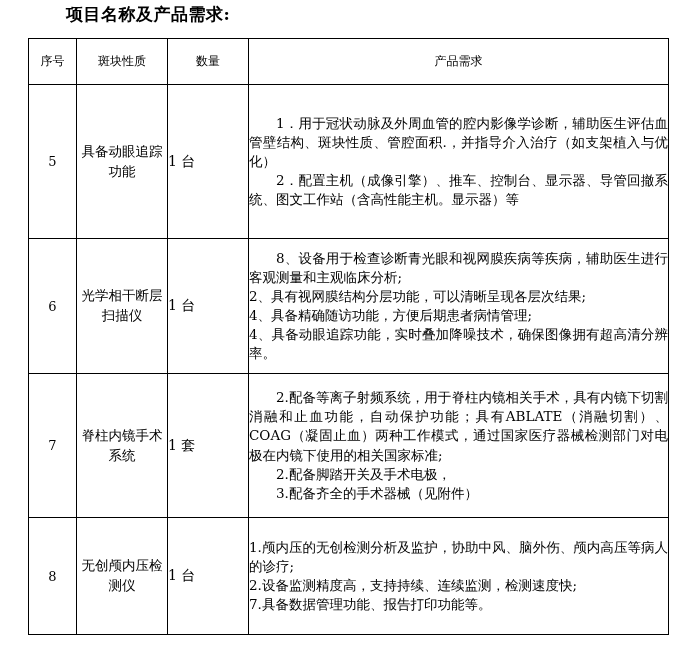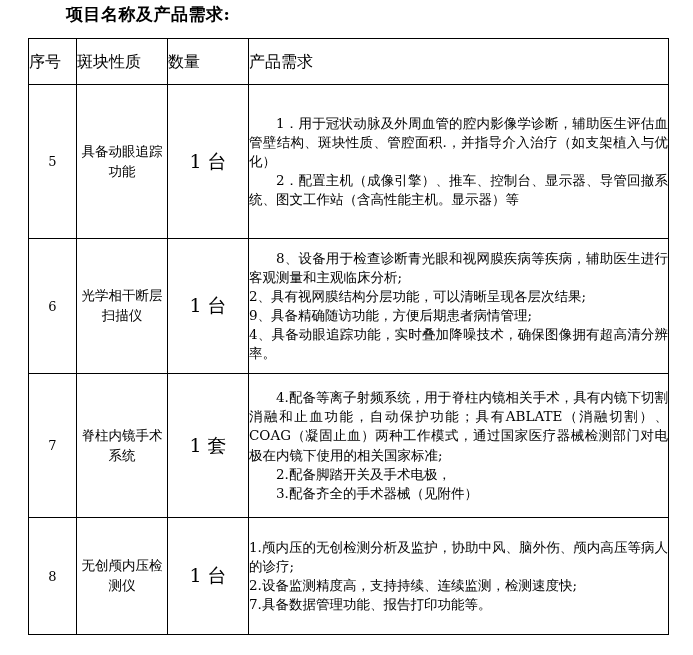--- a/index.html
+++ b/index.html
@@ -44,22 +44,22 @@
     vertical-align: middle;
     font-weight: normal;
   }
   col.c-seq    { width: 48px; }
   col.c-name   { width: 91px; }
   col.c-qty    { width: 81px; }
   col.c-req    { width: 420px; }
 
   thead th {
     height: 45px;
-    text-align: left;
-    font-size: 16px;
+    text-align: center;
+    font-size: 12px;
     font-weight: bold;
     font-family: "DejaVu Serif", "Liberation Serif", serif;
     line-height: 1.12;
   }
   th.h-seq {
     letter-spacing: 0;
     padding: 0 8px;
     line-height: 1.1;
   }
 
@@ -68,22 +68,21 @@
     font-size: 13px;
     font-family: "DejaVu Serif", "Liberation Serif", serif;
   }
   td.cell-name {
     text-align: center;
     font-size: 13.5px;
     line-height: 1.45;
     padding: 0 6px;
   }
   td.cell-qty {
-    text-align: center;
-    font-size: 19px;
+    font-size: 14px;
   }
   td.cell-req {
     text-align: left;
     vertical-align: top;
     font-size: 13.5px;
     line-height: 1.42;
     padding: 5px 6px 5px 4px;
   }
   .req-line {
     white-space: pre-wrap;
@@ -130,30 +129,30 @@
           <div class="req-line indent2">2．配置主机（成像引擎）、推车、控制台、显示器、导管回撤系统、图文工作站（含高性能主机。显示器）等</div>
         </td>
       </tr>
       <tr class="r6">
         <td class="cell-seq">6</td>
         <td class="cell-name">光学相干断层扫描仪</td>
         <td class="cell-qty">1 台</td>
         <td class="cell-req">
           <div class="req-line indent2">8、设备用于检查诊断青光眼和视网膜疾病等疾病，辅助医生进行客观测量和主观临床分析;</div>
           <div class="req-line">2、具有视网膜结构分层功能，可以清晰呈现各层次结果;</div>
-          <div class="req-line">9、具备精确随访功能，方便后期患者病情管理;</div>
+          <div class="req-line">4、具备精确随访功能，方便后期患者病情管理;</div>
           <div class="req-line">4、具备动眼追踪功能，实时叠加降噪技术，确保图像拥有超高清分辨率。</div>
         </td>
       </tr>
       <tr class="r7">
         <td class="cell-seq">7</td>
         <td class="cell-name">脊柱内镜手术系统</td>
         <td class="cell-qty">1 套</td>
         <td class="cell-req">
-          <div class="req-line indent2">4.配备等离子射频系统，用于脊柱内镜相关手术，具有内镜下切割消融和止血功能，自动保护功能；具有ABLATE（消融切割）、COAG（凝固止血）两种工作模式，通过国家医疗器械检测部门对电极在内镜下使用的相关国家标准;</div>
+          <div class="req-line indent2">2.配备等离子射频系统，用于脊柱内镜相关手术，具有内镜下切割消融和止血功能，自动保护功能；具有ABLATE（消融切割）、COAG（凝固止血）两种工作模式，通过国家医疗器械检测部门对电极在内镜下使用的相关国家标准;</div>
           <div class="req-line indent2">2.配备脚踏开关及手术电极，</div>
           <div class="req-line indent2">3.配备齐全的手术器械（见附件）</div>
         </td>
       </tr>
       <tr class="r8">
         <td class="cell-seq">8</td>
         <td class="cell-name">无创颅内压检测仪</td>
         <td class="cell-qty">1 台</td>
         <td class="cell-req">
           <div class="req-line">1.颅内压的无创检测分析及监护，协助中风、脑外伤、颅内高压等病人的诊疗;</div>

